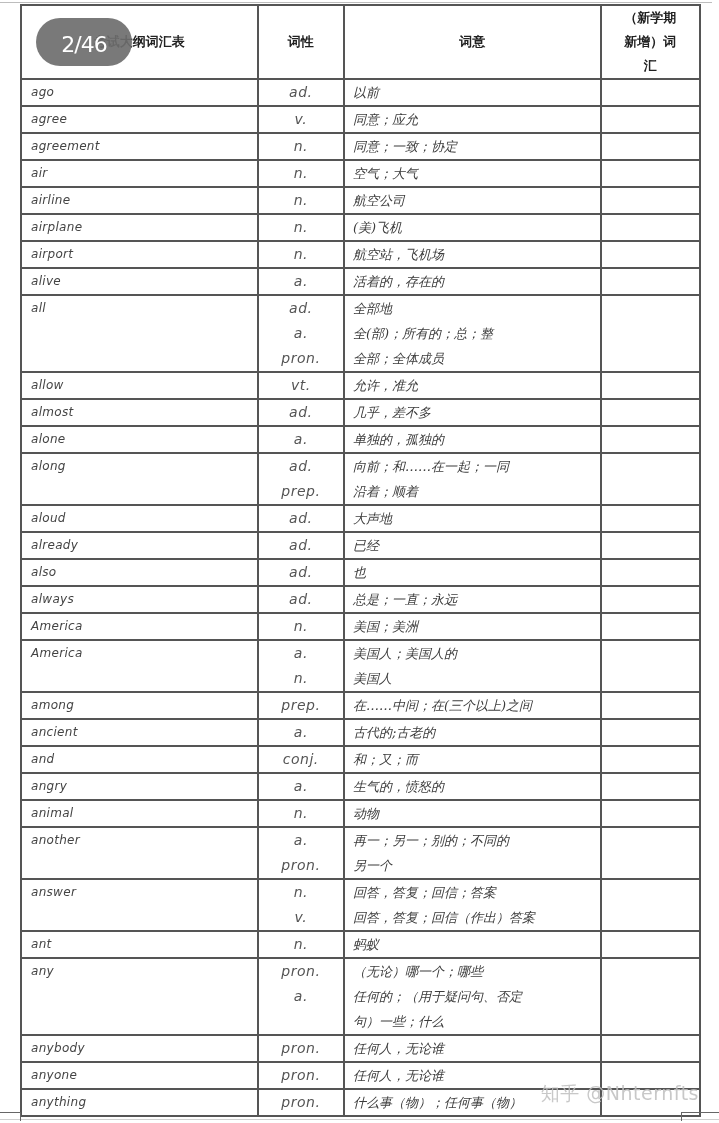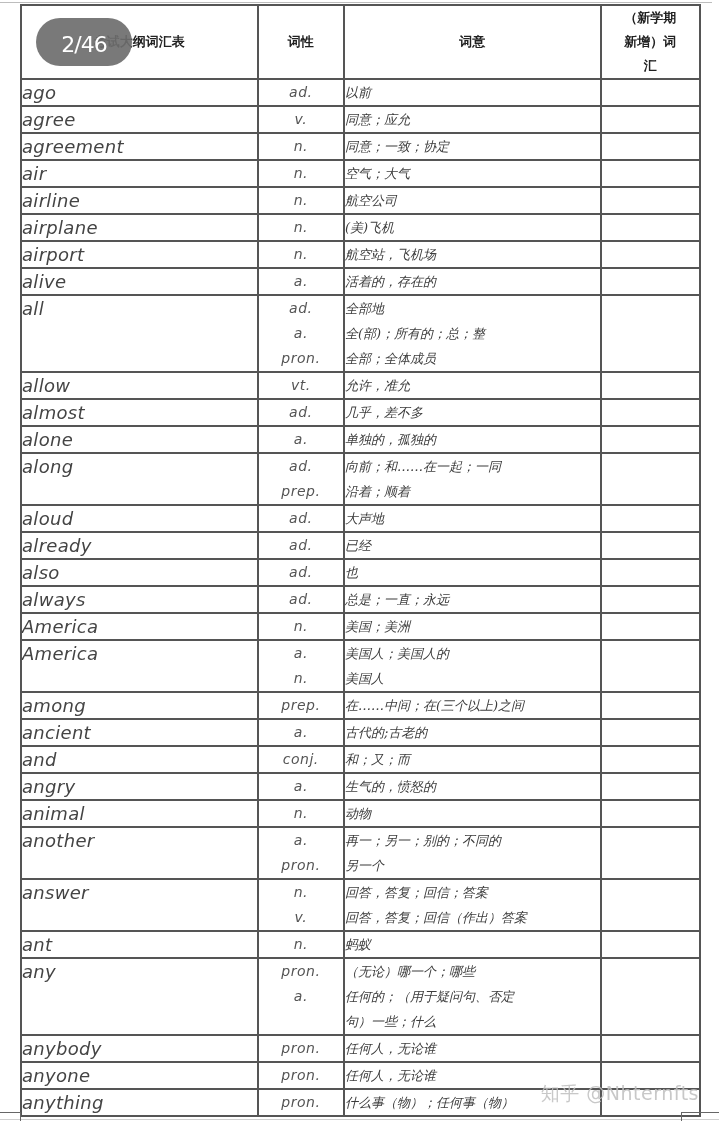--- a/index.html
+++ b/index.html
@@ -55,38 +55,40 @@
   .col-extra { width: 99px; }
 
   .line {
     height: 25px;
     line-height: 25px;
     white-space: nowrap;
     overflow: hidden;
   }
   td.word .line {
     font-style: italic;
-    font-size: 18px;
+    font-size: 12px;
     color: #444;
+    padding-left: 9px;
     letter-spacing: 0.3px;
     font-family: "DejaVu Sans", sans-serif;
     font-weight: 300;
   }
   td.pos .line {
     text-align: center;
     font-style: italic;
     font-size: 14px;
     color: #555;
     letter-spacing: 0.5px;
     border-radius: 8px;
   }
   td.mean .line {
     font-family: "DejaVu Serif", serif;
     font-size: 13px;
     color: #3c3c3c;
+    padding-left: 8px;
     font-style: italic;
   }
   .page-badge {
     position: absolute;
     left: 36px;
     top: 18px;
     width: 96px;
     height: 48px;
     border-radius: 27px;
     background: rgba(110,110,110,0.92);

